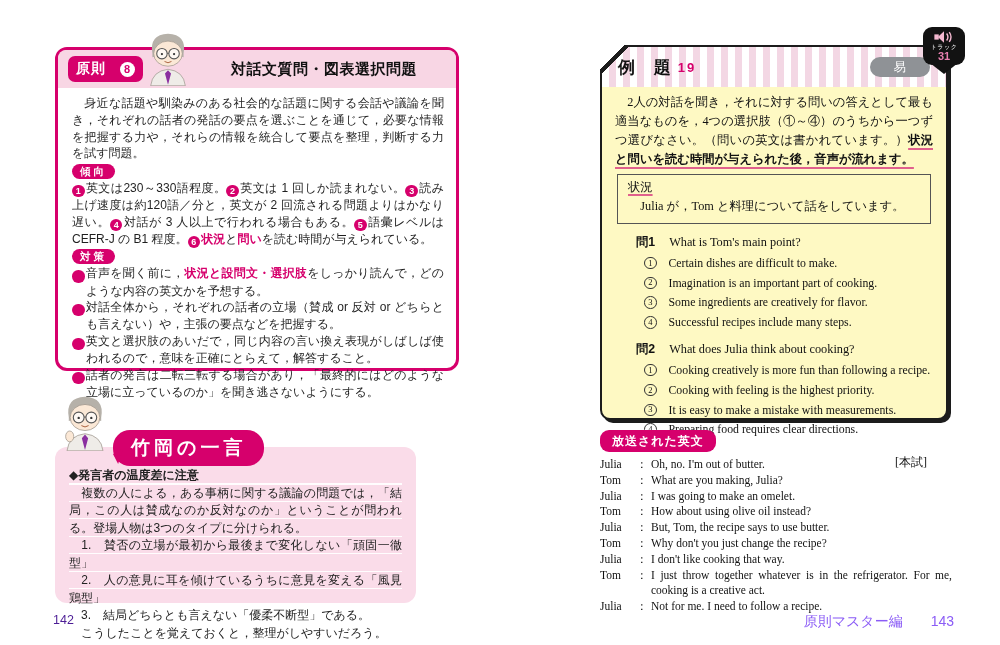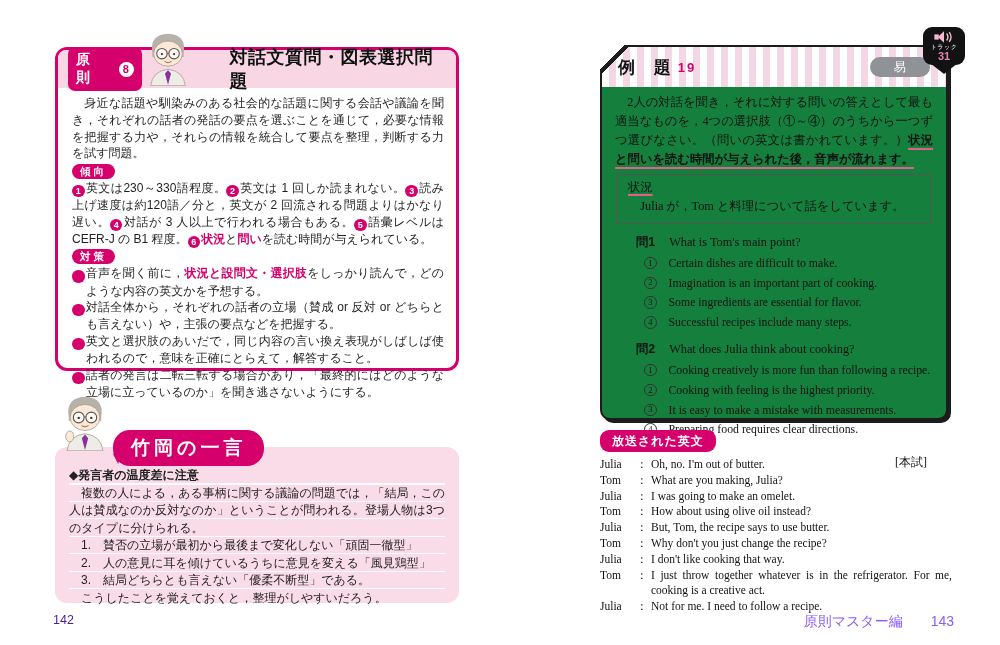--- a/index.html
+++ b/index.html
@@ -19,54 +19,54 @@
   
   .principle-box{position:absolute;left:55px;top:47px;width:404px;height:324px;
     border:3px solid var(--accent);border-radius:12px;background:#fff;}
   .principle-head{height:38px;background:var(--band);border-radius:8px 8px 0 0;
     display:flex;align-items:center;padding:0 10px;position:relative;}
   .principle-badge{background:var(--accent);color:#fff;font-weight:bold;font-size:14px;
     padding:4px 8px;border-radius:7px;display:inline-flex;align-items:center;gap:14px;letter-spacing:1px;}
   .badge-circ{width:15px;height:15px;background:#fff;color:var(--accent);border-radius:50%;
     font-size:11px;font-weight:bold;display:inline-flex;align-items:center;justify-content:center;}
   .char-top{position:absolute;left:84px;top:-20px;width:52px;height:56px;}
-  .principle-title{font-size:18px;font-weight:bold;margin-left:88px;letter-spacing:0.5px;color:#111;}
+  .principle-title{font-size:15px;font-weight:bold;margin-left:88px;letter-spacing:0.5px;color:#111;}
   .principle-body{padding:7px 12px 0 14px;font-size:12px;line-height:16.8px;text-align:justify;}
   .intro{margin-bottom:1px;}
   .pill{display:inline-block;background:var(--accent);color:#fff;font-weight:bold;font-size:10.5px;
     line-height:15px;padding:0 8px;border-radius:8px;letter-spacing:3px;margin:1px 0;}
   .wcirc{display:inline-flex;width:12.5px;height:12.5px;border-radius:50%;background:var(--accent);
     color:#fff;font-size:9px;font-weight:bold;align-items:center;justify-content:center;
     vertical-align:-1.5px;margin-right:1px;}
   .em{color:var(--accent);font-weight:bold;}
   .measure-item{padding-left:14px;text-indent:-14px;}
 
   .char-bottom{position:absolute;left:58px;top:393px;width:54px;height:58px;z-index:3;}
   .hitokoto-label{position:absolute;left:113px;top:430px;background:var(--accent);color:#fff;
     font-weight:bold;font-size:19px;letter-spacing:4px;padding:5px 18px;border-radius:17px;z-index:3;}
   .hitokoto-label::before{content:'';position:absolute;left:-8px;bottom:4px;width:0;height:0;
     border:8px solid transparent;border-right-color:var(--accent);transform:rotate(18deg);}
-  .hitokoto-box{position:absolute;left:55px;top:447px;width:404px;height:156px;
+  .hitokoto-box{position:absolute;left:55px;top:447px;width:361px;height:156px;
     background:var(--boxpink);border-radius:12px;padding:20px 14px 0 14px;}
   .hitokoto-text{font-size:12px;line-height:17.5px;text-align:justify;color:#222;
     background-image:repeating-linear-gradient(to bottom,transparent 0 16.3px,rgba(255,255,255,.95) 16.3px 17.5px);}
   .hitokoto-heading{font-weight:bold;}
 
   .pagenum-left{position:absolute;left:53px;top:613px;font-size:12.5px;color:#4c1d95;}
   .pagenum-right{position:absolute;right:46px;top:613px;font-size:14px;color:#8b5cf6;display:flex;gap:28px;}
 
   
   .track-badge{position:absolute;left:923px;top:27px;width:42px;height:38px;background:#121212;
     border-radius:9px;z-index:6;display:flex;flex-direction:column;align-items:center;padding-top:3px;}
   .track-point{position:absolute;top:36px;left:50%;transform:translateX(-50%);width:0;height:0;
     border-left:14px solid transparent;border-right:14px solid transparent;border-top:11px solid #121212;}
   .track-label{font-size:6px;color:#fff;letter-spacing:0.5px;line-height:7px;}
   .track-num{position:relative;z-index:7;font-size:11px;font-weight:bold;color:var(--tracknum);line-height:10px;}
 
-  .reidai-box{position:absolute;left:600px;top:45px;width:348px;height:375px;background:#15803d;
+  .reidai-box{position:absolute;left:600px;top:45px;width:348px;height:375px;background:#fef9c3;
     border:2.5px solid #1c1c1c;border-radius:10px;box-shadow:3px 3px 0 #1c1c1c;}
   .cut-corner{position:absolute;top:-2.5px;left:-2.5px;width:28px;height:28px;z-index:2;
     background:linear-gradient(135deg,#fff 0 44%,#1c1c1c 44% 55%,transparent 55%);}
   .reidai-head{height:40px;background:repeating-linear-gradient(90deg,#fff 0 7px,var(--stripe) 7px 14px);
     border-radius:7px 7px 0 0;display:flex;align-items:center;padding:0 16px;}
   .reidai-label{font-size:17px;font-weight:bold;letter-spacing:7px;color:#111;}
   .reidai-num{font-size:13px;font-weight:bold;color:var(--accent);letter-spacing:2px;}
   .difficulty-pill{margin-left:auto;background:var(--gray);color:#fff;font-size:12.5px;
     padding:1.5px 24px;border-radius:12px;}
   .reidai-body{padding:6px 13px 0;font-family:"Liberation Serif","DejaVu Serif",serif;font-size:12.3px;color:#111;}
@@ -207,21 +207,21 @@
               <span>Certain dishes are difficult to make.</span>
             </div>
 
             <div class="option">
               <span class="ocirc">2</span>
               <span>Imagination is an important part of cooking.</span>
             </div>
 
             <div class="option">
               <span class="ocirc">3</span>
-              <span>Some ingredients are essential for flavor.</span>
+              <span>Some ingredients are creatively for flavor.</span>
             </div>
 
             <div class="option">
               <span class="ocirc">4</span>
               <span>Successful recipes include many steps.</span>
             </div>
 
         </div>
 
         <div class="question">

